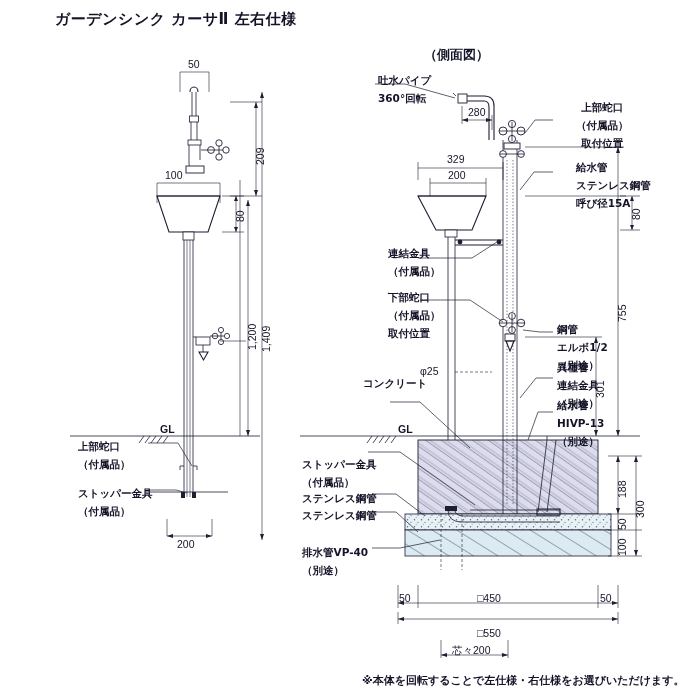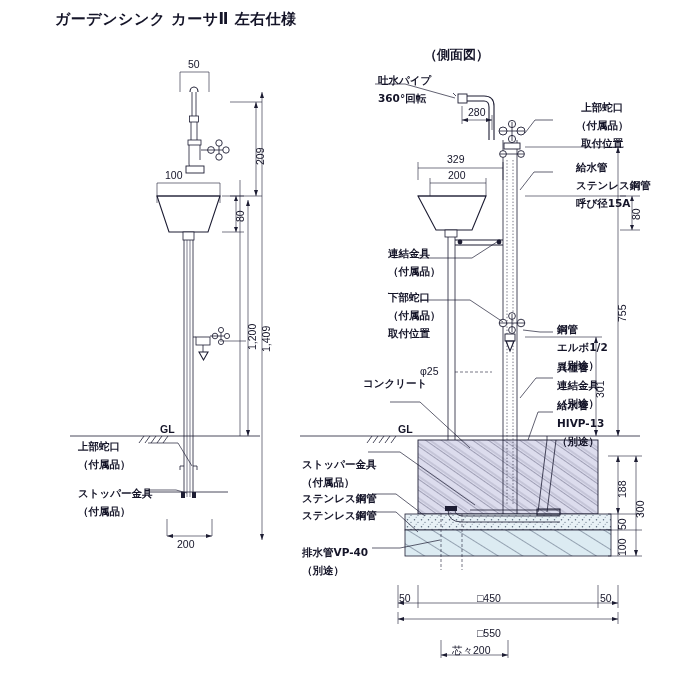--- a/index.html
+++ b/index.html
@@ -387,14 +387,15 @@
   <div class="dimv" style="left:616px;top:530px;">50</div>
   <div class="dimv" style="left:616px;top:556px;">100</div>
 
   <div class="dim" style="left:399px;top:592px;">50</div>
   <div class="dim" style="left:477px;top:592px;">□450</div>
   <div class="dim" style="left:600px;top:592px;">50</div>
   <div class="dim" style="left:477px;top:607px;margin-top:20px;">□550</div>
   <div class="dim" style="left:452px;top:644px;">芯々200</div>
   <div class="dim" style="left:420px;top:365px;">φ25</div>
 
+  <div class="foot" style="left:362px;top:673px;">※本体を回転することで左仕様・右仕様をお選びいただけます。</div>
 
 </div>
 
 </body></html>

